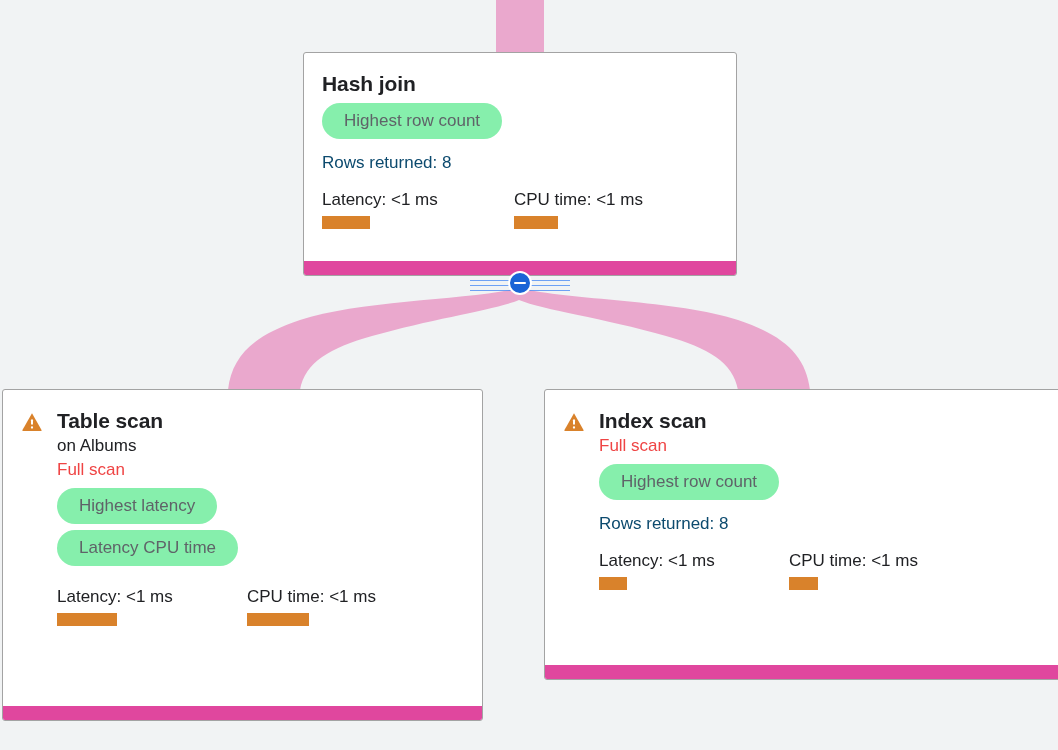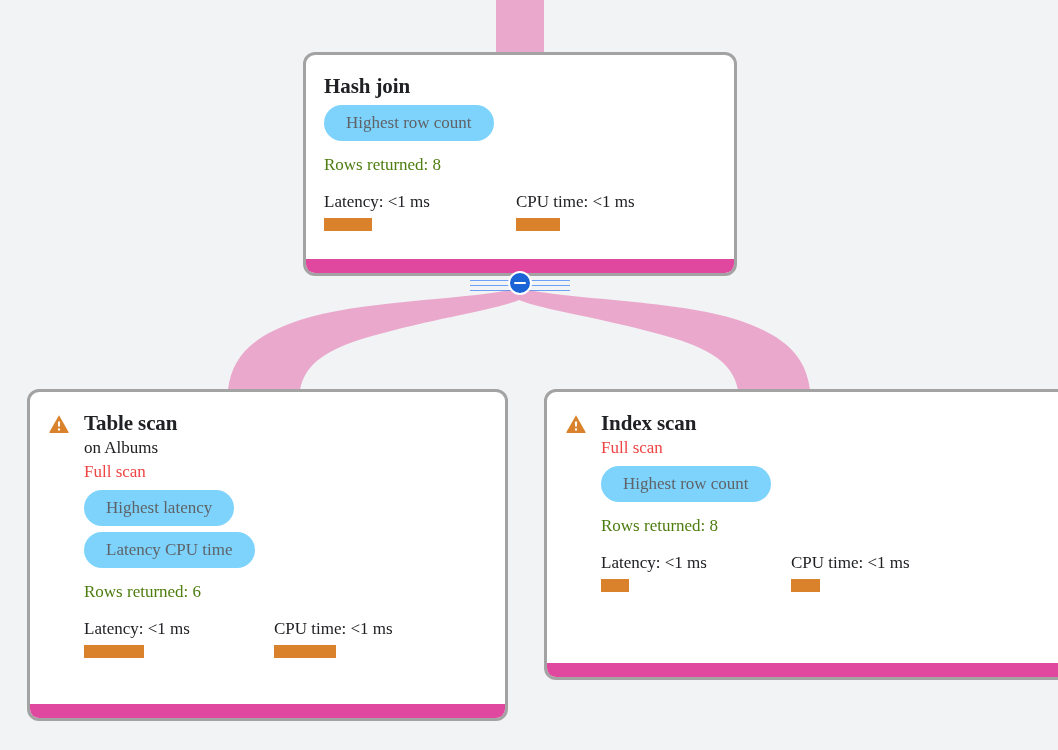--- a/index.html
+++ b/index.html
@@ -27,24 +27,23 @@
     top: 0;
     width: 1058px;
     height: 750px;
     pointer-events: none;
   }
 
   
   .node-card {
     position: absolute;
     background: #ffffff;
-    border: 3px solid #a3a3a3;
-    border-radius: 12px;
+    border: 1px solid #a3a3a3;
+    border-radius: 3px;
     overflow: hidden;
-    font-family: Liberation Serif, serif;
   }
 
   .card-body {
     padding: 18px 18px 14px 18px;
     position: relative;
   }
 
   .card-accent-bar {
     position: absolute;
     left: 0;
@@ -94,33 +93,33 @@
     color: #ef4444;
   }
 
   
   .chip-list {
     margin-top: 6px;
   }
 
   .chip {
     display: inline-block;
-    background: #7dd3fc;
+    background: #86efac;
     color: #5f6368;
     font-size: 17px;
     line-height: 20px;
     padding: 8px 22px;
     border-radius: 18px;
     margin-bottom: 6px;
   }
 
   .rows-returned {
     font-size: 17px;
     line-height: 24px;
-    color: #4d7c0f;
+    color: #0c4a6e;
     margin-top: 6px;
   }
 
   
   .metrics-row {
     display: flex;
     margin-top: 14px;
     align-items: flex-end;
   }
 
@@ -248,40 +247,39 @@
     <div class="toggle-rails">
       <span></span>
         <span></span>
         <span></span>
     </div>
     <div class="toggle-knob">
       <i></i>
     </div>
   </div>
 
-  <div class="node-card" id="card-table-scan" style="left:27px; top:389px; width:481px; height:332px;">
+  <div class="node-card" id="card-table-scan" style="left:2px; top:389px; width:481px; height:332px;">
     <div class="card-body">
       <div class="card-header">
         <svg class="warn-icon" viewBox="0 0 24 24">
           <path d="M12 2.4 L22.4 20.6 Q23 21.8 21.7 21.8 L2.3 21.8 Q1 21.8 1.6 20.6 Z" fill="#d9822b"></path>
           <rect x="10.9" y="9" width="2.2" height="6" rx="1.1" fill="#ffffff"></rect>
           <circle cx="12" cy="18" r="1.25" fill="#ffffff"></circle>
         </svg>
         <div class="header-text-col">
           <div class="node-title">Table scan</div>
           <div class="node-subtitle">on Albums</div>
           <div class="node-subnote">Full scan</div>
 
           <div class="chip-list">
             <span class="chip">Highest latency</span>
             <br>
             <span class="chip">Latency CPU time</span>
           </div>
 
-          <div class="rows-returned">Rows returned: 6</div>
 
           <div class="metrics-row">
             <div class="metric" style="width:190px;">
               <div class="metric-label">Latency: &lt;1 ms</div>
               <div class="metric-bar" style="width:60px;"></div>
             </div>
             <div class="metric">
               <div class="metric-label">CPU time: &lt;1 ms</div>
               <div class="metric-bar" style="width:62px;"></div>
             </div>

